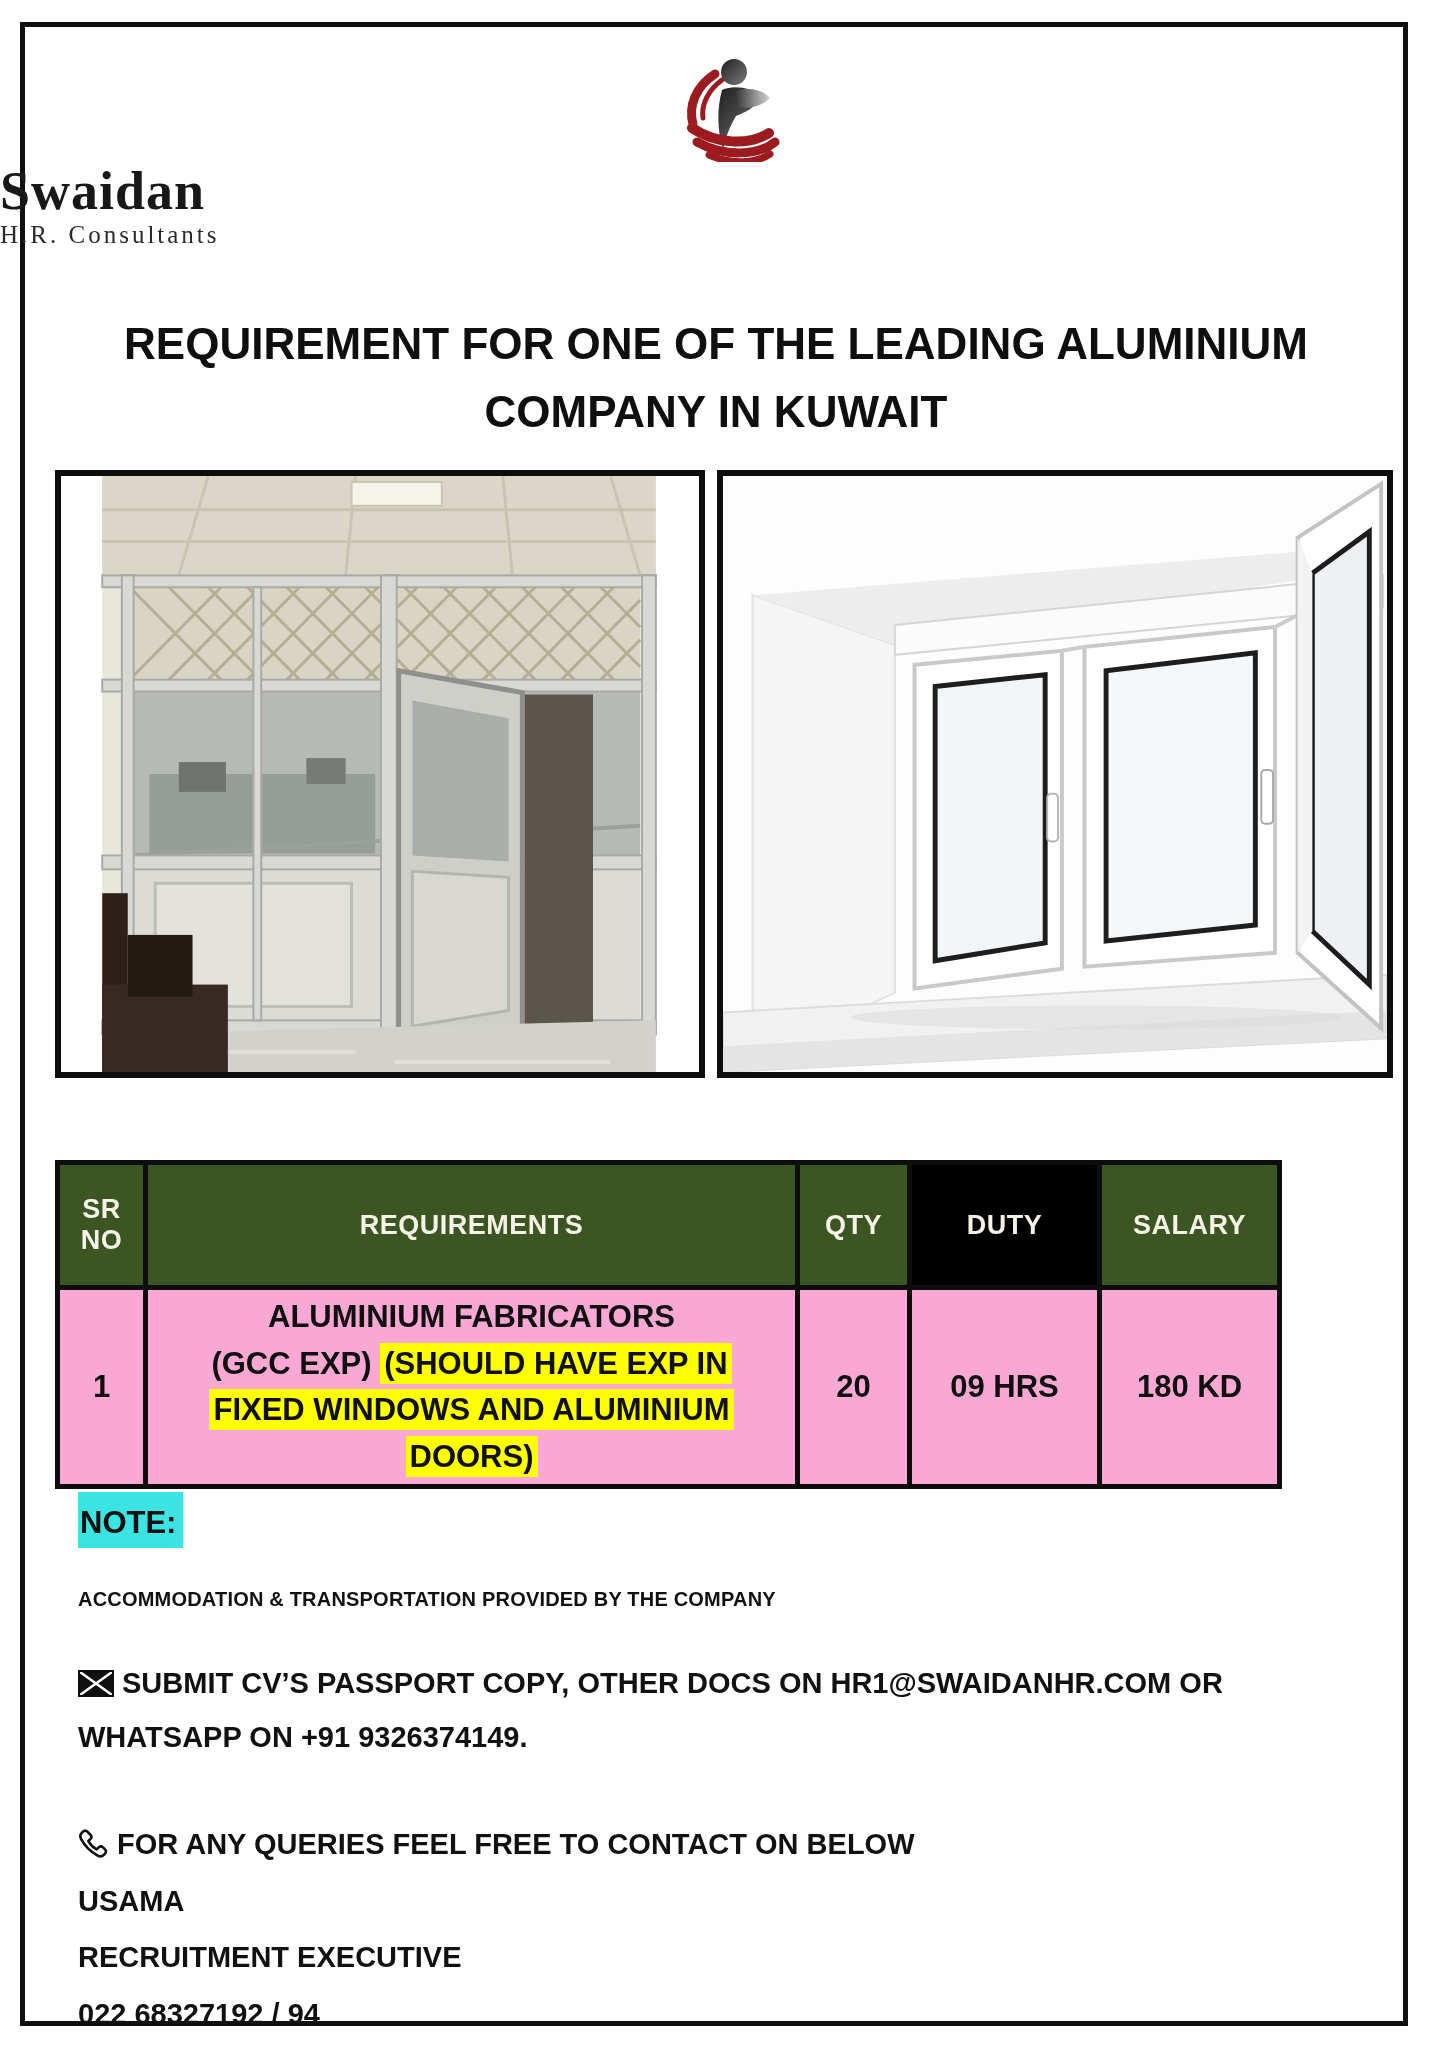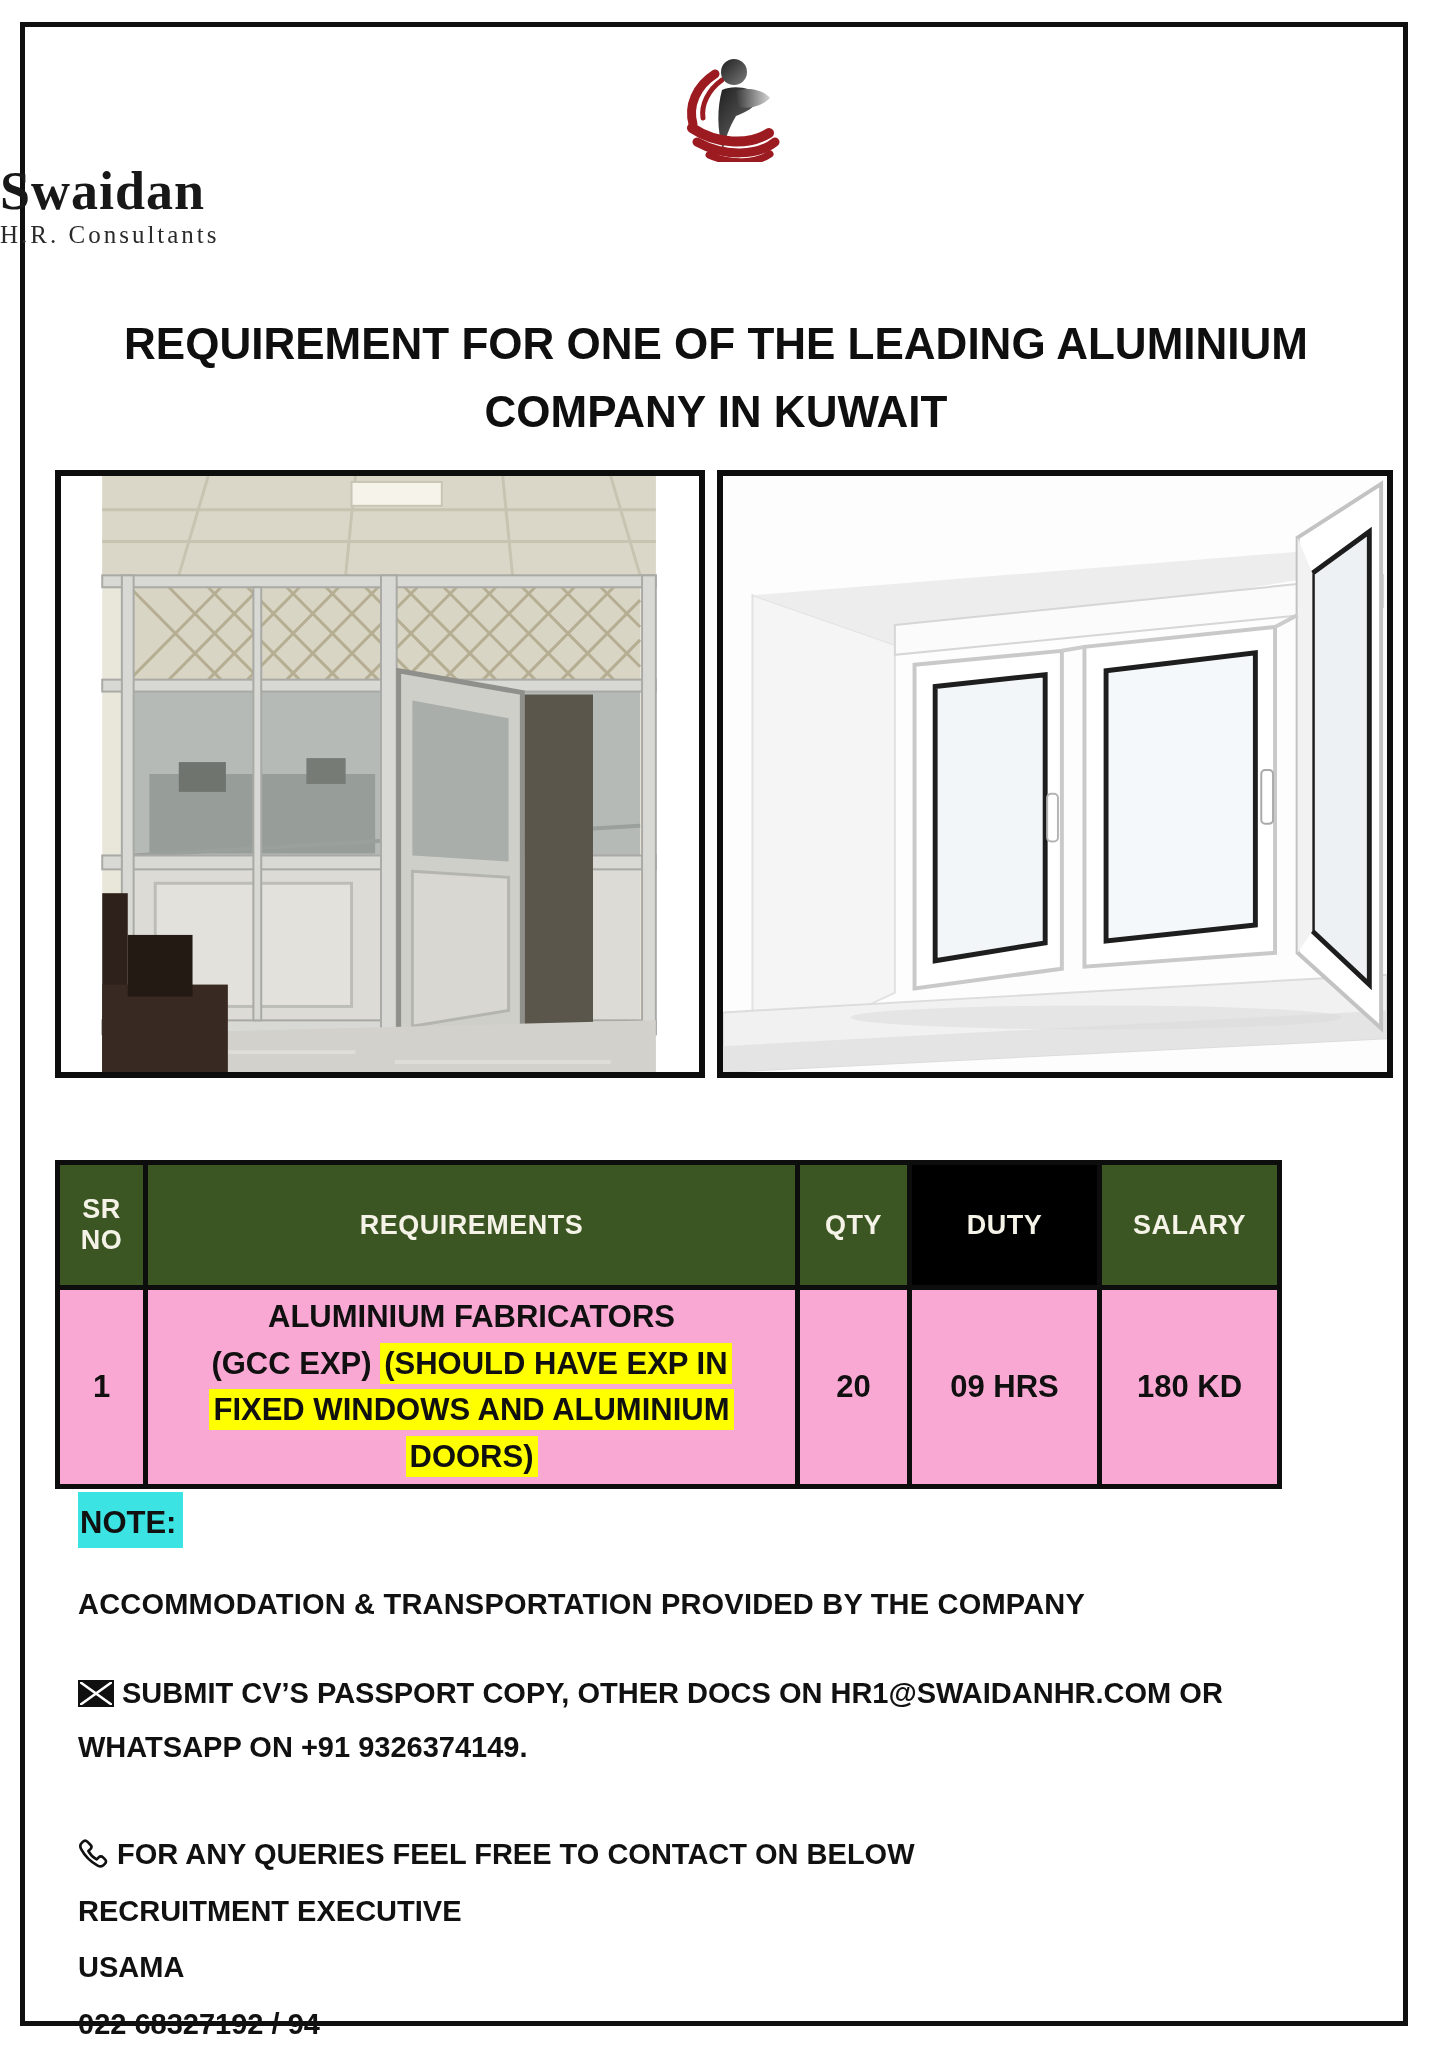--- a/index.html
+++ b/index.html
@@ -44,21 +44,21 @@
     color:#F5F3E7;font-size:27px;font-weight:700;height:112px;letter-spacing:0.5px;
   }
   table.req-table td{
     background:#f9a8d4;font-size:31px;font-weight:700;height:168px;color:#101010;
   }
   .req-inner{max-width:600px;margin:0 auto;line-height:1.5;}
   .req-inner .hl{padding:3px 4px;box-decoration-break:clone;-webkit-box-decoration-break:clone;}
   
   .note-section{position:absolute;left:78px;top:1492px;width:1280px;font-weight:700;}
   .note-label{display:inline-block;font-size:31px;font-weight:800;padding:13px 7px 7px 2px;}
-  .note-line{font-size:29px;margin-top:40px;letter-spacing:0.2px;}
+  .note-line{font-size:20px;margin-top:40px;letter-spacing:0.2px;}
   .submit-block{margin-top:46px;font-size:29px;line-height:1.85;}
   .queries-block{margin-top:52px;font-size:29px;line-height:1.95;}
   .inline-icon{display:inline-block;vertical-align:-4px;margin-right:8px;}
   .plain-line{font-size:29px;line-height:1.95;}
 </style>
 </head>
 <body>
 
 <div class="page-border"></div>
 
@@ -230,17 +230,17 @@
     </div>
     <div>WHATSAPP ON +91 9326374149.</div>
   </div>
 
   <div class="queries-block">
     <div>
       <svg class="inline-icon" width="31" height="31" viewBox="0 0 28 28">
         <path d="M22.6,18.4c-1.2-1.2-2.7-1.2-3.9,0l-1.8,1.8c-3.2-1.7-5.8-4.3-7.5-7.5l1.8-1.8c1.2-1.2,1.2-2.7,0-3.9L8.4,4.2C7.2,3,5.7,3,4.5,4.2L3.2,5.5C1.9,6.8,1.8,9,3,11.2c3.3,6.1,8.3,11.1,14.4,14.4c2.2,1.2,4.4,1.1,5.7-0.2l1.3-1.3c1.2-1.2,1.2-2.7,0-3.9L22.6,18.4z" fill="none" stroke="#101010" stroke-width="2.4" stroke-linejoin="round"></path>
       </svg><span>FOR ANY QUERIES FEEL FREE TO CONTACT ON BELOW</span>
     </div>
+    <div class="plain-line">USAMA</div>
     <div class="plain-line">RECRUITMENT EXECUTIVE</div>
-    <div class="plain-line">USAMA</div>
     <div class="plain-line">022 68327192 / 94</div>
   </div>
 </div>
 
 </body></html>

